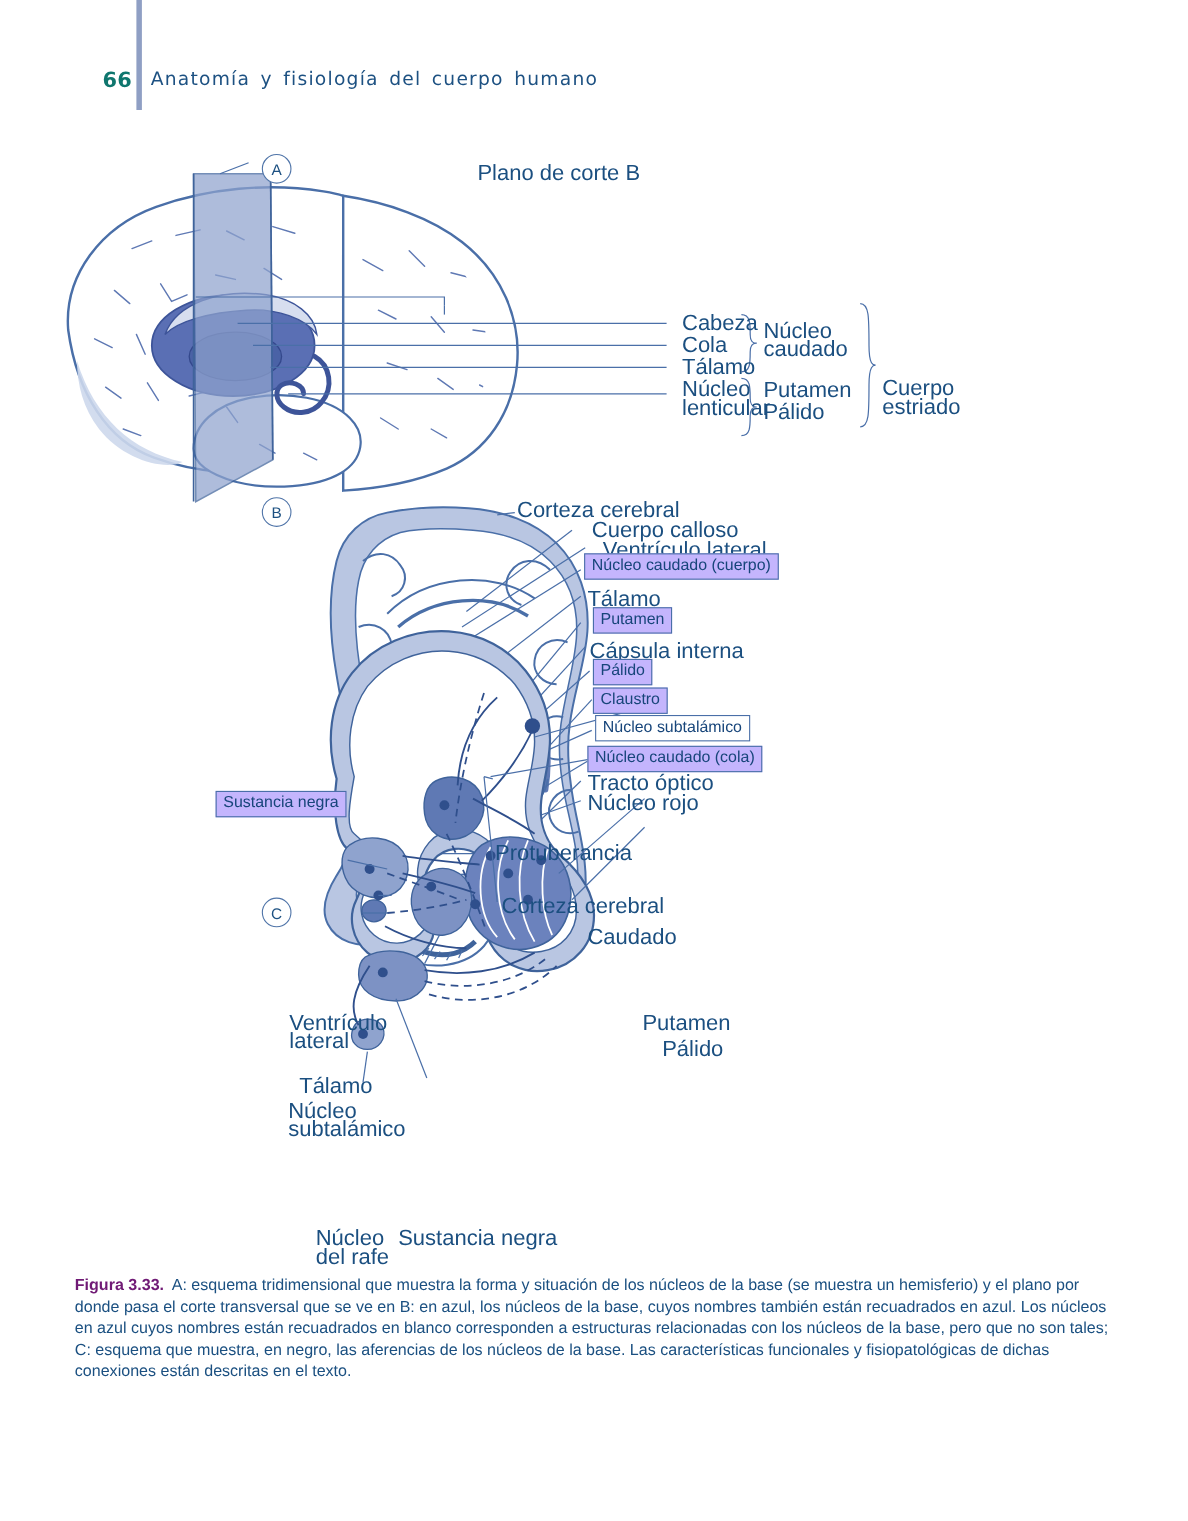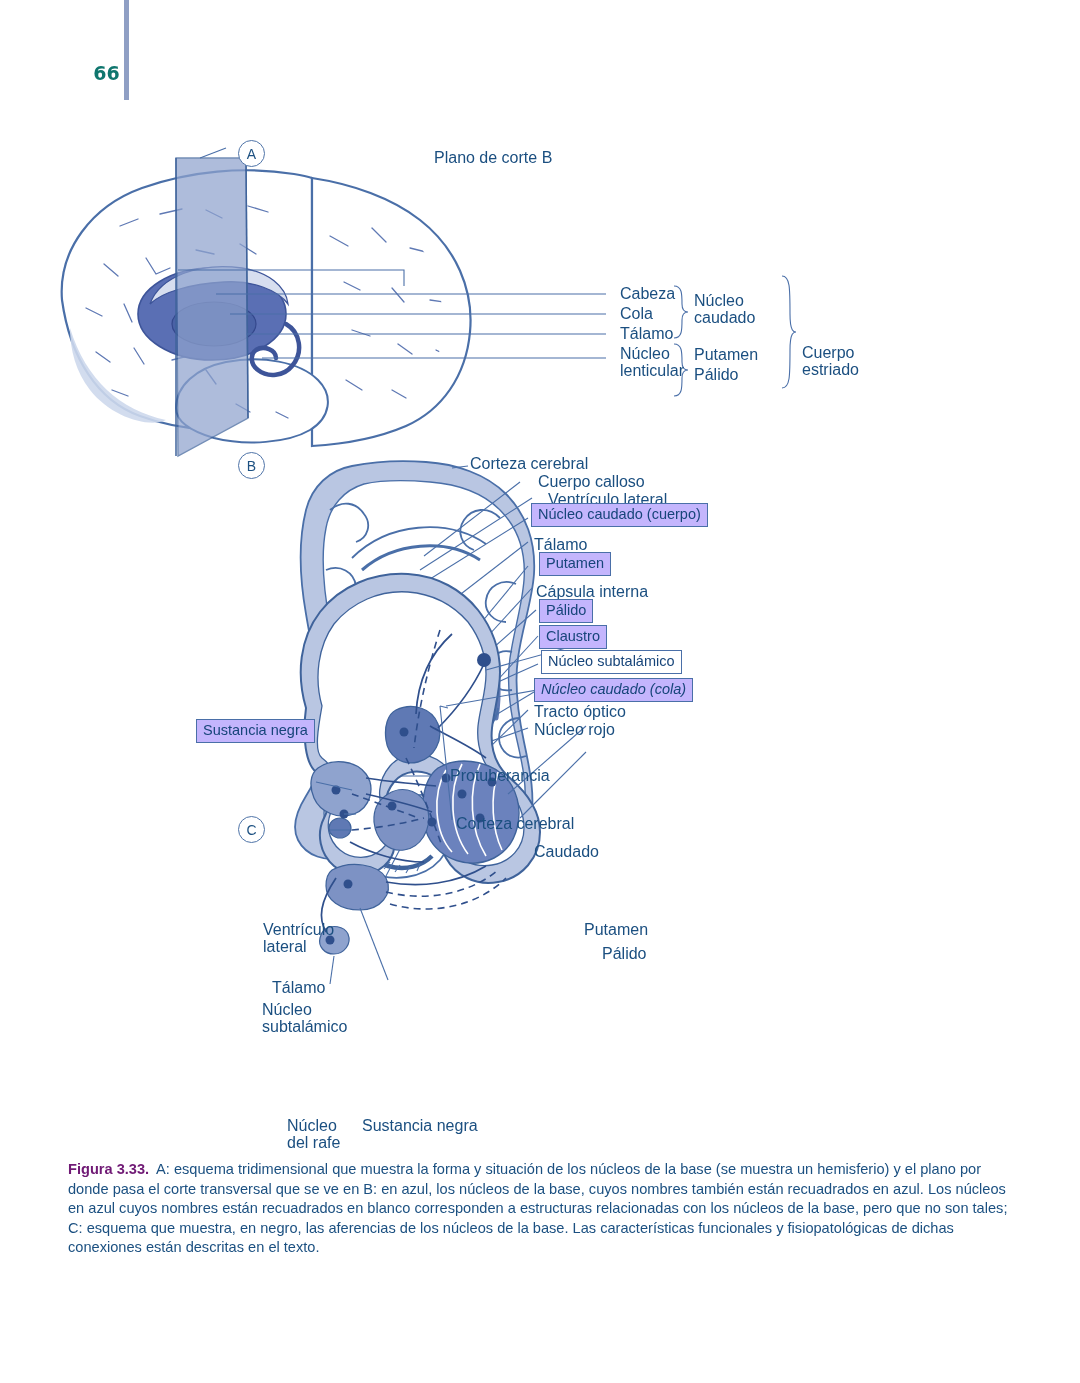--- a/index.html
+++ b/index.html
@@ -35,21 +35,21 @@
   
   .panel-badge{
     position:absolute;width:27px;height:27px;border-radius:50%;
     border:1.4px solid #4f74a8;box-sizing:border-box;
     display:flex;align-items:center;justify-content:center;
     font-size:14px;color:#1d5182;background:#fff;
   }
 
   
   .lbl{
-    position:absolute;font-size:16px;line-height:16.5px;color:#1b4f80;
+    position:absolute;font-size:20px;line-height:16.5px;color:#1b4f80;
     white-space:pre;
   }
 
   
   .boxlbl{
     position:absolute;font-size:14.5px;line-height:15px;color:#17457a;
     box-sizing:border-box;padding:3px 6px 4px 6px;
     border:1.3px solid #4a6fa8;white-space:nowrap;
   }
   .boxlbl.blue{background:#c4b5fd;}
@@ -63,20 +63,21 @@
   .caption b{font-weight:700;color:#701a75;}
   .caption .lead{margin-right:7px;}
 </style>
 </head>
 <body>
 
 <div class="page">
 
   <div class="hdr-rule"></div>
   <div class="hdr-folio">66</div>
+  <div class="hdr-title">Anatomía y fisiología del cuerpo humano</div>
 
   <div class="figure">
 
     <svg class="fig-svg" width="1080" height="1030" viewBox="0 0 1080 1030">
       <defs>
         <style>
           .ln{stroke:#4a6fa8;stroke-width:1.1;fill:none;}
           .ln2{stroke:#3f639b;stroke-width:1.5;fill:none;}
           .out{stroke:#4a6fa8;stroke-width:1.8;fill:none;}
           .sulc{stroke:#5f79b4;stroke-width:1.3;fill:none;stroke-linecap:round;}
@@ -466,21 +467,21 @@
     <div class="boxlbl blue" style="left:539px;top:434px;">Putamen</div>
 
     <div class="lbl" style="left:536px;top:466px;">Cápsula interna</div>
 
     <div class="boxlbl blue" style="left:539px;top:481px;">Pálido</div>
 
     <div class="boxlbl blue" style="left:539px;top:507px;">Claustro</div>
 
     <div class="boxlbl white" style="left:541px;top:532px;">Núcleo subtalámico</div>
 
-    <div class="boxlbl blue" style="left:534px;top:560px;font-style:italic;">Núcleo caudado (cola)</div>
+    <div class="boxlbl blue" style="left:534px;top:560px;">Núcleo caudado (cola)</div>
 
     <div class="lbl" style="left:534px;top:586px;">Tracto óptico</div>
     <div class="lbl" style="left:534px;top:604px;">Núcleo rojo</div>
 
     <div class="boxlbl blue" style="left:196px;top:601px;">Sustancia negra</div>
 
     <div class="lbl" style="left:450px;top:650px;">Protuberancia</div>
 
     <div class="lbl" style="left:456px;top:698px;">Corteza cerebral</div>
     <div class="lbl" style="left:534px;top:726px;">Caudado</div>

